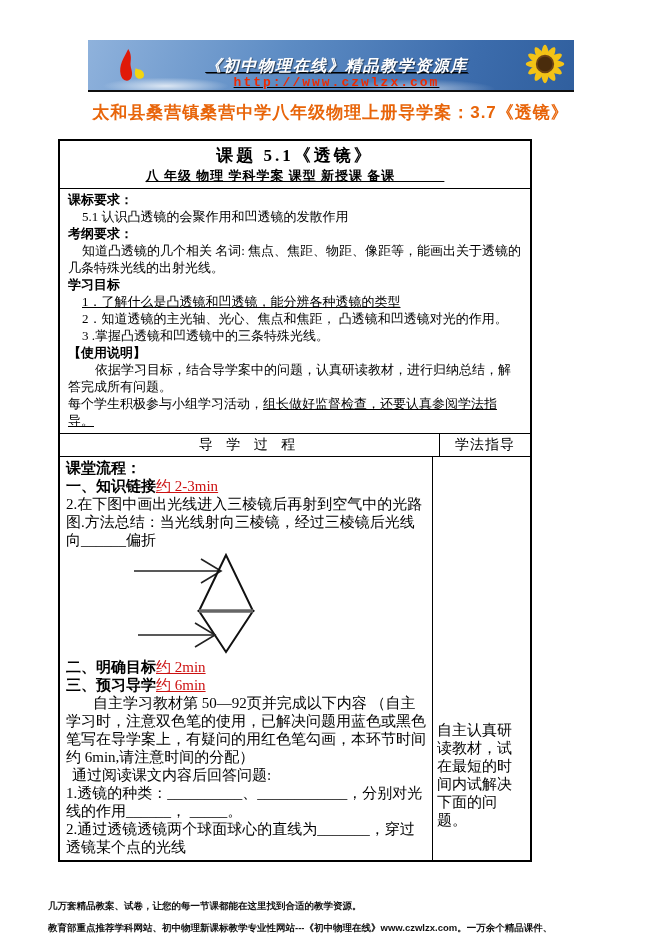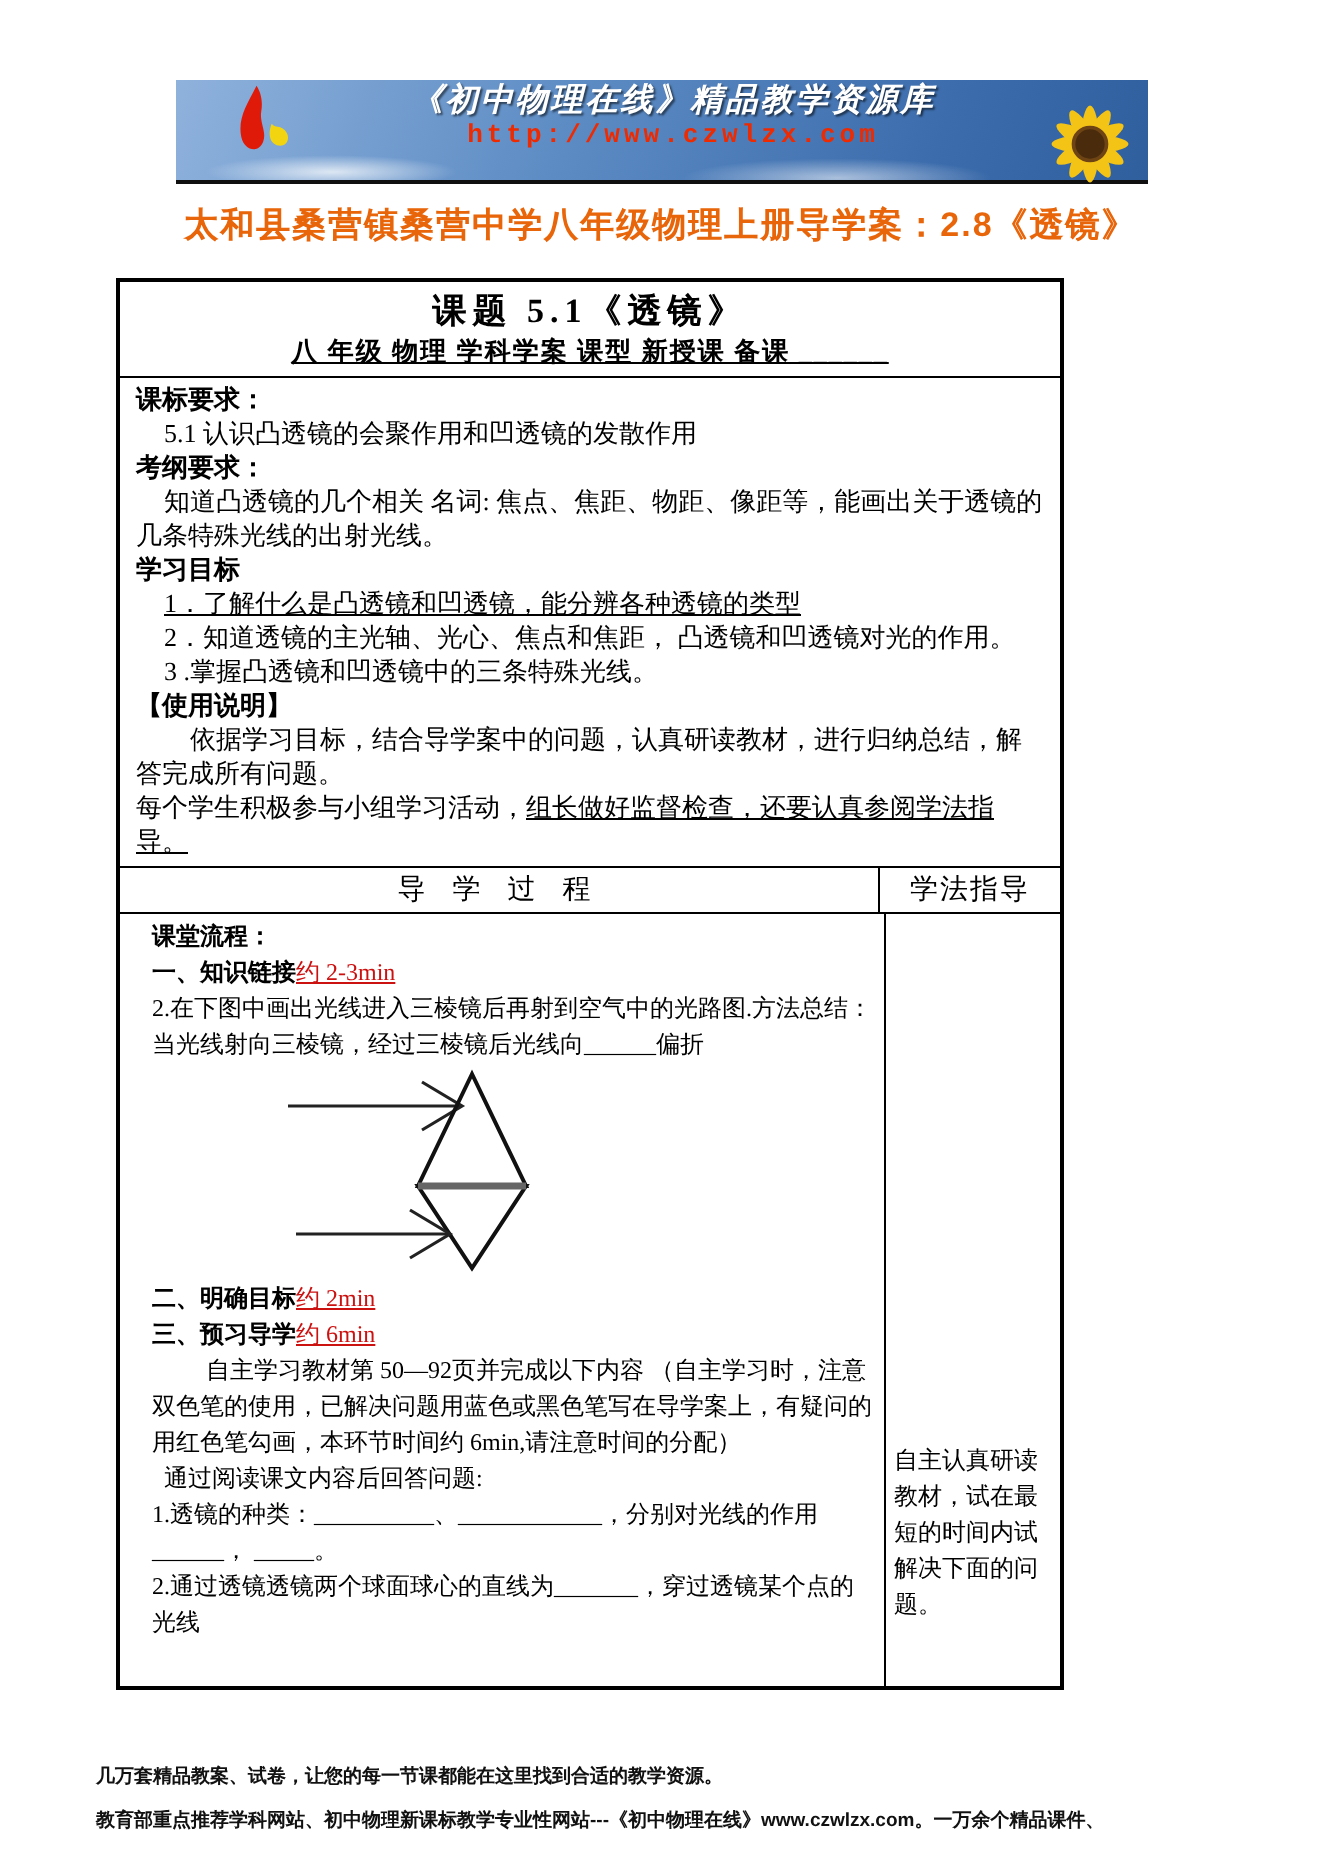--- a/index.html
+++ b/index.html
@@ -4,26 +4,27 @@
 <style>
   html,body{margin:0;padding:0;}
   body{
     width:661px;height:936px;background:#fff;position:relative;
     font-family:"Liberation Sans","DejaVu Sans",sans-serif;color:#000;
     -webkit-font-smoothing:antialiased;
   }
   
   .banner{
     position:relative;width:486px;height:50px;margin:40px auto 0;
-    display:flex;align-items:flex-start;
+    display:flex;align-items:flex-end;
     background:
       radial-gradient(ellipse 90px 12px at 16% 92%, rgba(255,255,255,.75), rgba(255,255,255,0) 70%),
       radial-gradient(ellipse 110px 14px at 68% 98%, rgba(255,255,255,.55), rgba(255,255,255,0) 70%),
       linear-gradient(110deg,#8fb2dc 0%,#5d8cc4 40%,#3c6cac 78%,#305f9e 100%);
     border-bottom:2px solid #101010;
+    text-decoration:underline;
   }
   .banner-logo{margin-left:26px;flex:0 0 auto;}
   .banner-text{flex:1;text-align:center;line-height:1.1;padding-top:2px;}
   .banner-title{
     color:#ffffff;font-weight:bold;font-style:italic;font-size:16px;
     letter-spacing:1.5px;text-shadow:1px 1px 1px rgba(0,0,0,.55);
     white-space:nowrap;
   }
   .banner-url{
     color:var(--url-red,#ee2a00);font-weight:bold;font-size:13px;
@@ -44,21 +45,21 @@
   .t-subtitle{font-size:13px;font-weight:bold;text-decoration:underline;margin-top:5px;letter-spacing:1px;}
   .t-req{border-bottom:1px solid #000;padding:2px 8px 4px;font-size:13px;line-height:17px;}
   .bold{font-weight:bold;}
   .ti1{text-indent:14px;}
   .ti2{text-indent:27px;}
   .ul{text-decoration:underline;}
   .red{color:var(--annotation-red,#cc1111);}
   .t-colheads{display:flex;border-bottom:1px solid #000;font-size:14px;text-align:center;}
   .col-left{width:380px;border-right:1px solid #000;padding:2px 0;letter-spacing:5px;box-sizing:border-box;}
   .col-right{flex:1;padding:2px 0;letter-spacing:1px;}
-  .t-body{display:flex;font-size:12px;line-height:18px;min-height:386px;padding-left:10px;}
+  .t-body{display:flex;font-size:15px;line-height:18px;min-height:386px;}
   .body-left{width:373px;border-right:1px solid #000;padding:2px 5px 4px 6px;box-sizing:border-box;}
   .body-right{flex:1;padding:2px 4px;box-sizing:border-box;}
   .body-right .spacer{height:262px;}
   .diagram{display:block;margin:3px 0 2px 30px;}
   
   .footer{
     margin:38px 0 0 48px;width:582px;
     font-size:9.5px;font-weight:bold;line-height:12.5px;color:#111;
   }
 </style>
@@ -85,21 +86,21 @@
         <ellipse rx="5" ry="21" transform="rotate(90)"></ellipse>
         <ellipse rx="5" ry="21" transform="rotate(120)"></ellipse>
         <ellipse rx="5" ry="21" transform="rotate(150)"></ellipse>
       </g>
       <circle r="9" fill="#4a2c0c"></circle>
       <circle r="9" fill="none" stroke="#6e4414" stroke-width="2"></circle>
     </svg>
   </span>
 </div>
 
-<div class="page-title">太和县桑营镇桑营中学八年级物理上册导学案：2.8《透镜》</div>
+<div class="page-title">太和县桑营镇桑营中学八年级物理上册导学案：3.7《透镜》</div>
 
 <div class="doc-table">
 
   <div class="t-head">
     <p class="t-title">课题 5.1《透镜》</p>
     <p class="t-subtitle">八 年级 物理 学科学案  课型 新授课      备课 ______</p>
   </div>
 
   <div class="t-req">
     <p class="bold">课标要求：</p>

